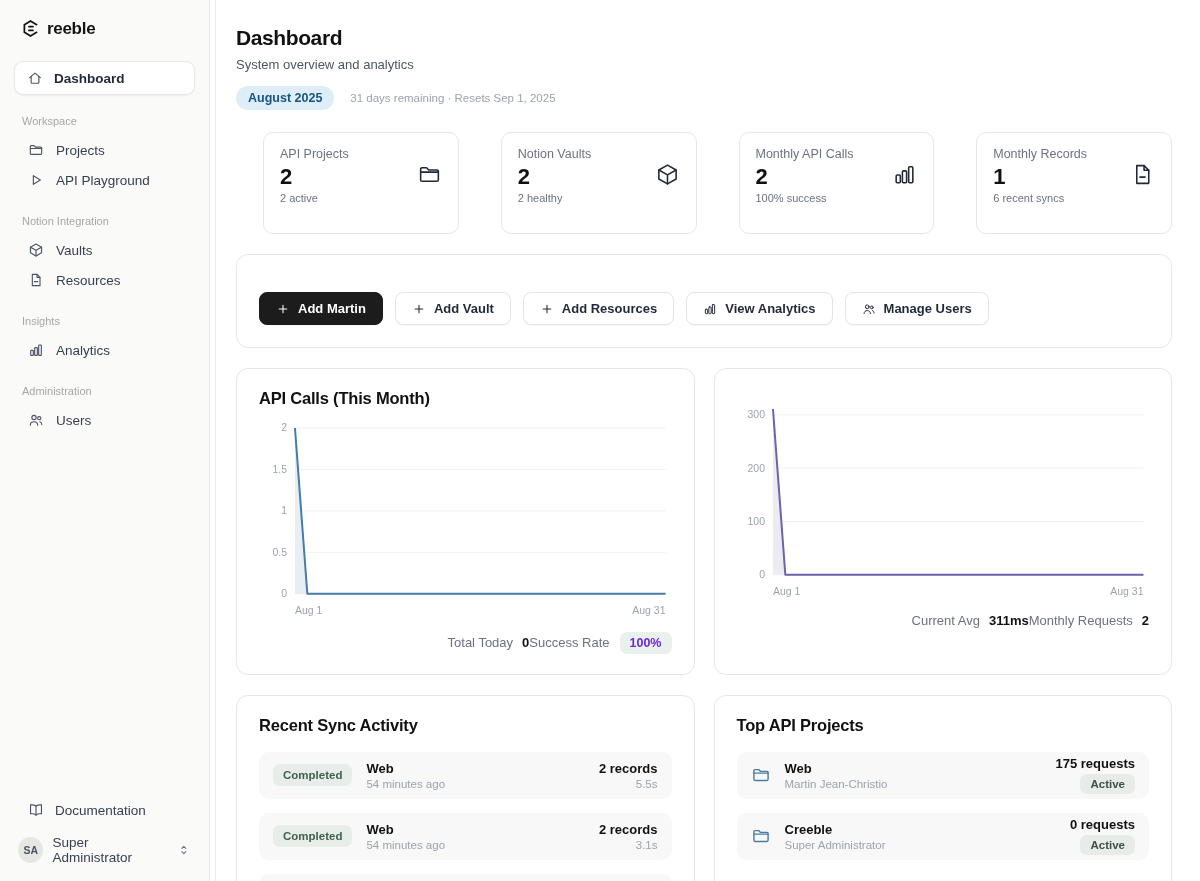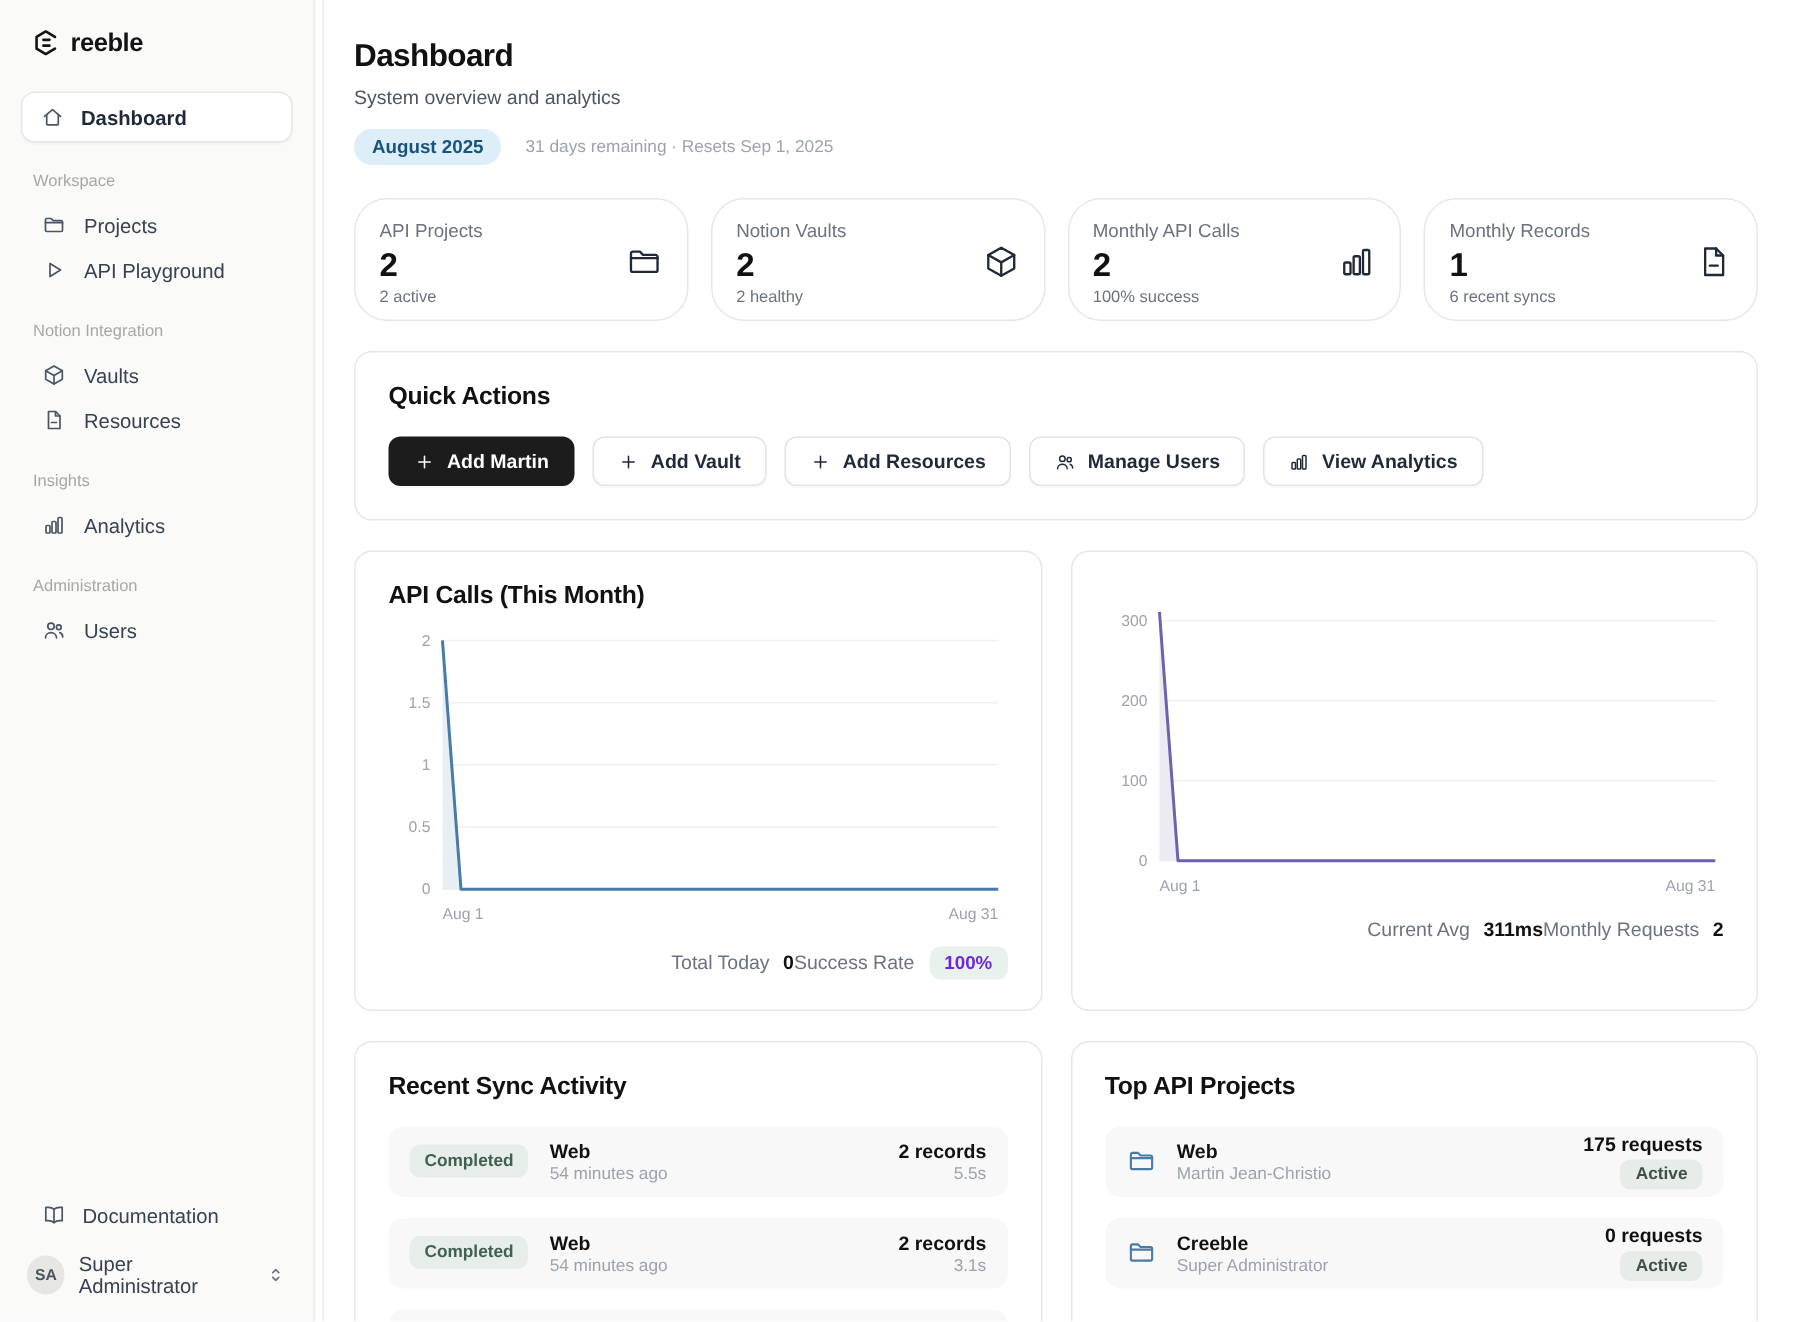--- a/index.html
+++ b/index.html
@@ -33,22 +33,22 @@
   
   .main { flex:1; padding:26px 28px 0 20px; overflow:hidden; }
   h1.page-title { font-size:21px; font-weight:800; letter-spacing:-0.4px; color:#111; }
   .page-subtitle { font-size:13px; color:#4b5563; margin-top:7px; }
   .period-row { display:flex; align-items:center; gap:16px; margin-top:14px; }
   .period-badge { background:#ddeef8; color:#19547e; font-size:12.5px; font-weight:700;
     padding:5px 12px; border-radius:999px; }
   .period-note { font-size:11.5px; color:#9ca3af; }
 
   .stats { display:grid; grid-template-columns:repeat(4,1fr); gap:15px; margin-top:22px; }
-  .stat-card { position:relative; background:#fff; border:1px solid #e7e7e5; border-radius:22px;
-    padding:14px 16px 12px; height:82px; }
+  .stat-card { position:relative; background:#fff; border:1px solid #e7e7e5; border-radius:10px;
+    padding:14px 16px 12px; height:102px;margin-left:27px; }
   .stat-label { font-size:12.5px; color:#6b7280; }
   .stat-value { font-size:22px; font-weight:800; color:#111; margin-top:3px; }
   .stat-sub { font-size:11px; color:#6b7280; margin-top:2px; }
   .stat-icon { position:absolute; right:16px; top:29px; color:#1f2937; }
   .stat-icon svg { width:25px; height:25px; }
 
   .qa-card { border:1px solid #e7e7e5; border-radius:12px; padding:20px 22px 22px; margin-top:20px; background:#fff; }
   .panel-title { font-size:16.5px; font-weight:700; letter-spacing:-0.2px; color:#111; }
   .qa-buttons { display:flex; gap:12px; margin-top:17px; }
   .btn { display:inline-flex; align-items:center; gap:8px; height:33px; padding:0 16px; border-radius:8px;
@@ -231,21 +231,20 @@
           <svg viewBox="0 0 24 24" fill="none" stroke="currentColor" stroke-width="1.5" stroke-linecap="round" stroke-linejoin="round">
             <path d="M6.5 3.5h7L18 8v12.5H6.5z"></path>
               <path d="M13.5 3.5V8H18"></path>
               <path d="M9.5 14.5h5"></path>
           </svg>
         </span>
       </div>
     </div>
 
     <div class="qa-card">
-      <div class="panel-title">Quick Actions</div>
       <div class="qa-buttons">
         <button class="btn primary">
           <svg viewBox="0 0 24 24" fill="none" stroke="currentColor" stroke-width="1.8" stroke-linecap="round">
               <path d="M12 5.5v13M5.5 12h13"></path>
             </svg>
           <span>Add Martin</span>
         </button>
         <button class="btn">
           <svg viewBox="0 0 24 24" fill="none" stroke="currentColor" stroke-width="1.8" stroke-linecap="round">
               <path d="M12 5.5v13M5.5 12h13"></path>
@@ -253,34 +252,34 @@
           <span>Add Vault</span>
         </button>
         <button class="btn">
           <svg viewBox="0 0 24 24" fill="none" stroke="currentColor" stroke-width="1.8" stroke-linecap="round">
               <path d="M12 5.5v13M5.5 12h13"></path>
             </svg>
           <span>Add Resources</span>
         </button>
         <button class="btn">
           <svg viewBox="0 0 24 24" fill="none" stroke="currentColor" stroke-width="1.7" stroke-linecap="round" stroke-linejoin="round">
+              <rect x="4" y="12.5" width="4" height="7.5" rx="1"></rect>
+              <rect x="10" y="8.5" width="4" height="11.5" rx="1"></rect>
+              <rect x="16" y="4.5" width="4" height="15.5" rx="1"></rect>
+            </svg>
+          <span>View Analytics</span>
+        </button>
+        <button class="btn">
+          <svg viewBox="0 0 24 24" fill="none" stroke="currentColor" stroke-width="1.7" stroke-linecap="round" stroke-linejoin="round">
               <circle cx="9" cy="8.3" r="3.2"></circle>
               <path d="M3.5 19.8c0-3.1 2.5-5.1 5.5-5.1s5.5 2 5.5 5.1"></path>
               <circle cx="16.8" cy="9.3" r="2.4"></circle>
               <path d="M17.8 14.6c1.8.6 2.9 2.2 2.9 4.3"></path>
             </svg>
           <span>Manage Users</span>
-        </button>
-        <button class="btn">
-          <svg viewBox="0 0 24 24" fill="none" stroke="currentColor" stroke-width="1.7" stroke-linecap="round" stroke-linejoin="round">
-              <rect x="4" y="12.5" width="4" height="7.5" rx="1"></rect>
-              <rect x="10" y="8.5" width="4" height="11.5" rx="1"></rect>
-              <rect x="16" y="4.5" width="4" height="15.5" rx="1"></rect>
-            </svg>
-          <span>View Analytics</span>
         </button>
       </div>
     </div>
 
     <div class="two-col">
       <div class="panel">
         <div class="panel-title">API Calls (This Month)</div>
         <svg class="chart" viewBox="0 0 413 202">
             <line x1="36" y1="174" x2="407" y2="174" stroke="#f1f1f0" stroke-width="1"></line>
             <text x="28" y="177.5" text-anchor="end" font-size="10.5" fill="#9ca3af">0</text>

